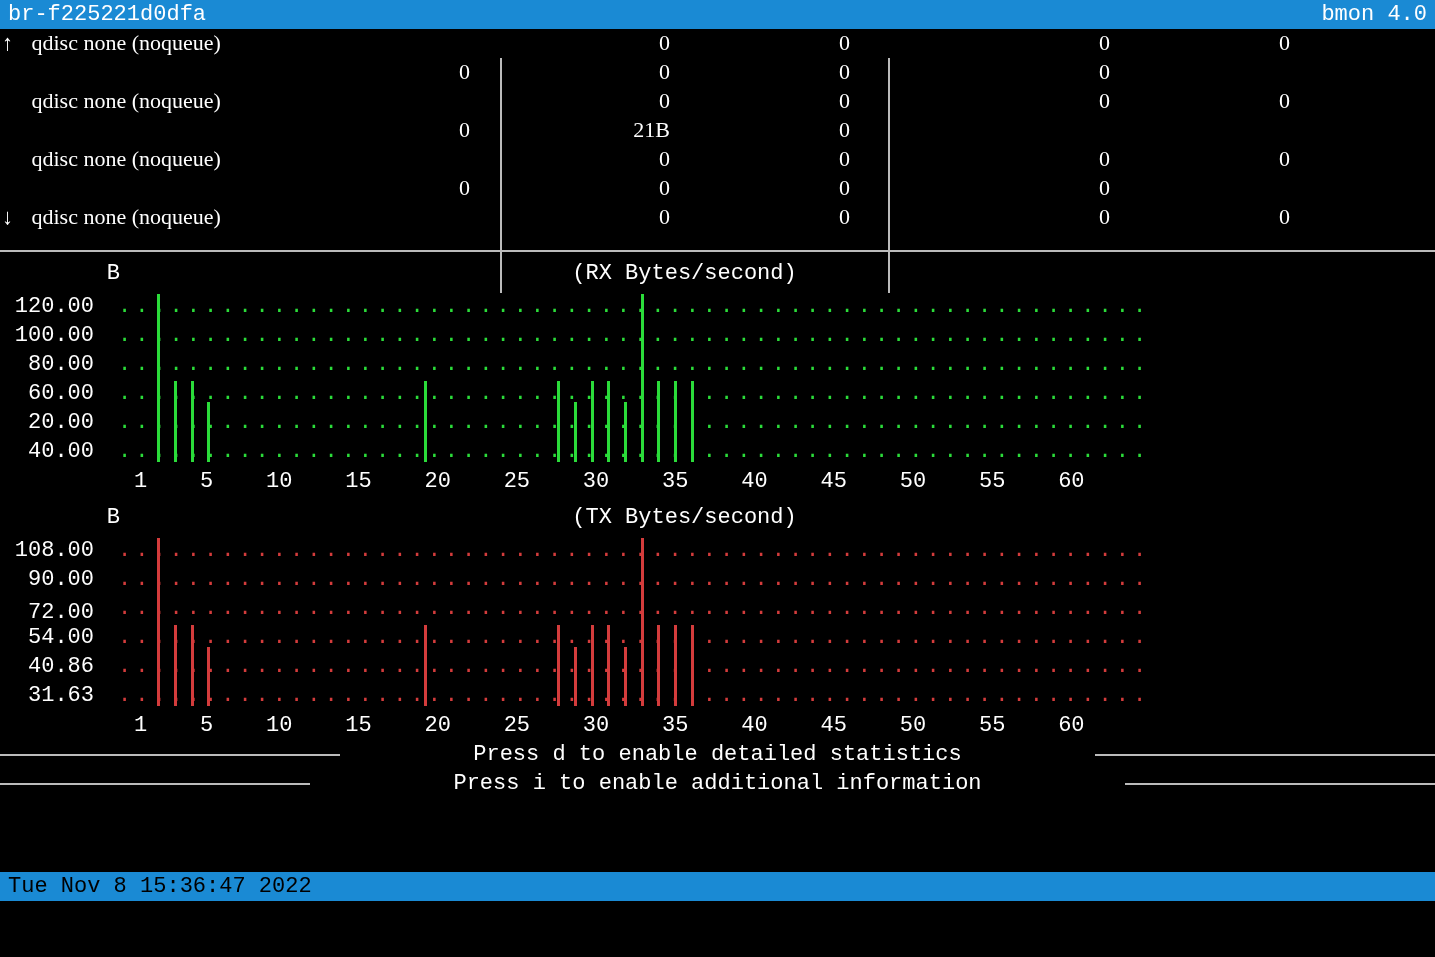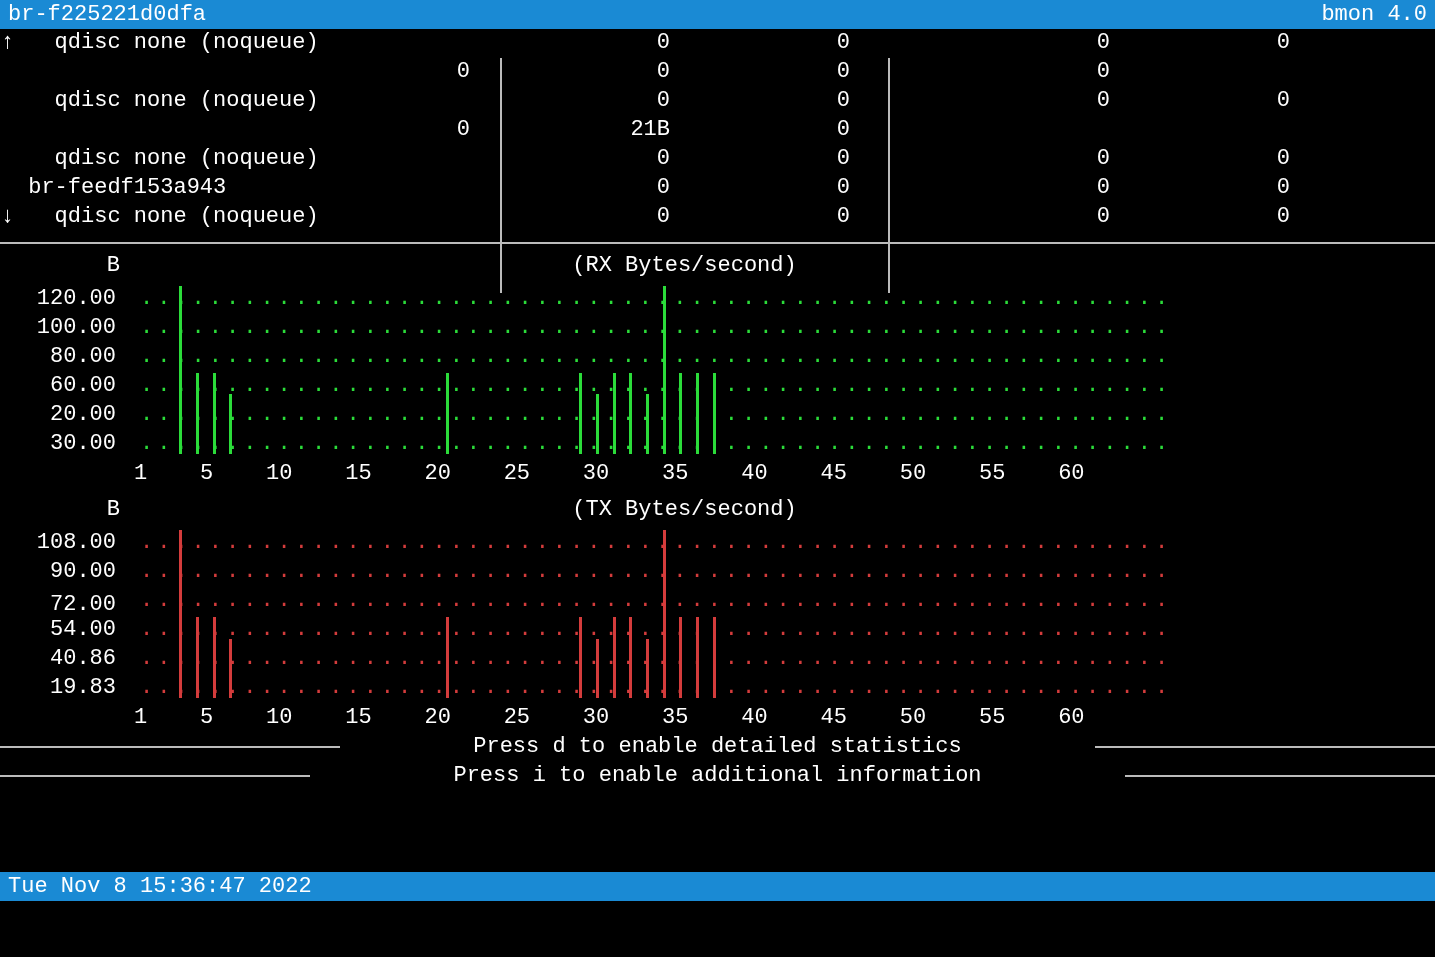--- a/index.html
+++ b/index.html
@@ -17,21 +17,22 @@
     background: #1a8ad4;
     color: #fff;
     display: flex;
     justify-content: space-between;
     padding: 0 8px;
     height: 29px;
     line-height: 29px;
   }
   .interface-table {
     border-bottom: 2px solid #bbb;
-    padding-bottom: 10px;
+    padding-bottom: 18px;
+    font-family: Liberation Serif, serif;
   }
   .iface-row {
     display: grid;
     grid-template-columns: 500px 200px 180px 260px 180px;
     align-items: center;
     height: 29px;
   }
   .iface-name { white-space: pre; }
   .num { text-align: right; padding-right: 30px; }
   .vdiv {
@@ -47,21 +48,21 @@
     background: #fff;
     color: #000;
     display:inline-block;
     width: 15px;
     text-align:center;
   }
   .arrow { display:inline-block; width:15px; text-align:center; }
   .graph-section { padding-top: 8px; }
   .graph {
     position: relative;
-    margin-left: 44px;
+    margin-left: 22px;
     margin-top: 4px;
     height: 175px;
   }
   .graph .ylabel {
     position: absolute;
     text-align: right;
     width: 82px;
   }
   .graph .row-dots {
     position: absolute;
@@ -93,21 +94,21 @@
     position: absolute;
     top: 14px;
     border-top: 2px solid #bbb;
   }
   .hint-row.r1::before { left: 0; width: 340px; }
   .hint-row.r1::after { right: 0; width: 340px; }
   .hint-row.r2::before { left: 0; width: 310px; }
   .hint-row.r2::after { right: 0; width: 310px; }
   .statusbar {
     background: #1a8ad4;
-    color: #ffffff;
+    color: #000000;
     display: flex;
     justify-content: space-between;
     padding: 0 8px;
     height: 29px;
     line-height: 29px;
     position: absolute;
     bottom: 56px;
     width: 100%;
   }
   .graph-canvas {
@@ -155,21 +156,20 @@
       <div class="num">0</div>
     </div>
     <div class="iface-row">
       <div class="iface-name"><span class="arrow"> </span>   qdisc none (noqueue)</div>
       <div class="num">0</div>
       <div class="num">0</div>
       <div class="num">0</div>
       <div class="num">0</div>
     </div>
     <div class="iface-row">
-      <div class="iface-name"><span class="arrow"> </span> br-feedf153a943</div>
       <div class="num">0</div>
       <div class="num">0</div>
       <div class="num">0</div>
       <div class="num">0</div>
     </div>
     <div class="iface-row">
       <div class="iface-name"><span class="arrow">↓</span>   qdisc none (noqueue)</div>
       <div class="num">0</div>
       <div class="num">0</div>
       <div class="num">0</div>
@@ -202,21 +202,21 @@
   <div class="ylabel" style="top: 0px; left: -10px;">120.00</div>
       <div class="row-dots green" style="top: 0px;">............................................................</div>
       <div class="ylabel" style="top: 29px; left: -10px;">100.00</div>
       <div class="row-dots green" style="top: 29px;">............................................................</div>
       <div class="ylabel" style="top: 58px; left: -10px;">80.00</div>
       <div class="row-dots green" style="top: 58px;">............................................................</div>
       <div class="ylabel" style="top: 87px; left: -10px;">60.00</div>
       <div class="row-dots green" style="top: 87px;">............................................................</div>
       <div class="ylabel" style="top: 116px; left: -10px;">20.00</div>
       <div class="row-dots green" style="top: 116px;">............................................................</div>
-      <div class="ylabel" style="top: 145px; left: -10px;">30.00</div>
+      <div class="ylabel" style="top: 145px; left: -10px;">40.00</div>
       <div class="row-dots green" style="top: 145px;">............................................................</div>
     </div>
   <div class="x-axis" id="rx-xaxis"><span style="letter-spacing: 0px;">1    5    10    15    20    25    30    35    40    45    50    55    60</span></div>
 </div>
 
 <div class="graph-section">
   <div style="display:flex">
     <div style="width:134px;text-align:right;padding-right:14px">B</div>
     <div style="flex:1;text-align:center;padding-right:200px">(TX Bytes/second)</div>
   </div>
@@ -240,21 +240,21 @@
   <div class="ylabel" style="top: 0px; left: -10px;">108.00</div>
       <div class="row-dots red" style="top: 0px;">............................................................</div>
       <div class="ylabel" style="top: 29px; left: -10px;">90.00</div>
       <div class="row-dots red" style="top: 29px;">............................................................</div>
       <div class="ylabel" style="top: 62px; left: -10px;">72.00</div>
       <div class="row-dots red" style="top: 58px;">............................................................</div>
       <div class="ylabel" style="top: 87px; left: -10px;">54.00</div>
       <div class="row-dots red" style="top: 87px;">............................................................</div>
       <div class="ylabel" style="top: 116px; left: -10px;">40.86</div>
       <div class="row-dots red" style="top: 116px;">............................................................</div>
-      <div class="ylabel" style="top: 145px; left: -10px;">19.83</div>
+      <div class="ylabel" style="top: 145px; left: -10px;">31.63</div>
       <div class="row-dots red" style="top: 145px;">............................................................</div>
     </div>
   <div class="x-axis" id="tx-xaxis"><span style="letter-spacing: 0px;">1    5    10    15    20    25    30    35    40    45    50    55    60</span></div>
 </div>
 
 <div class="hint-row r1">
   <span>Press d to enable detailed statistics</span>
 </div>
 <div class="hint-row r2">
   <span>Press i to enable additional information</span>

